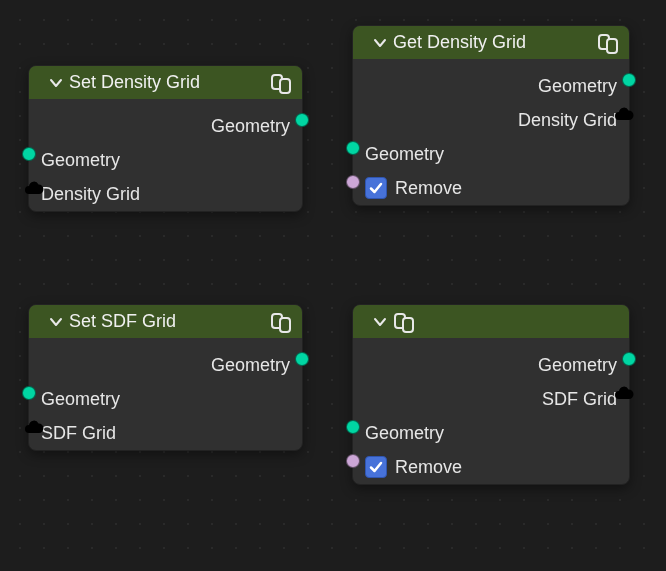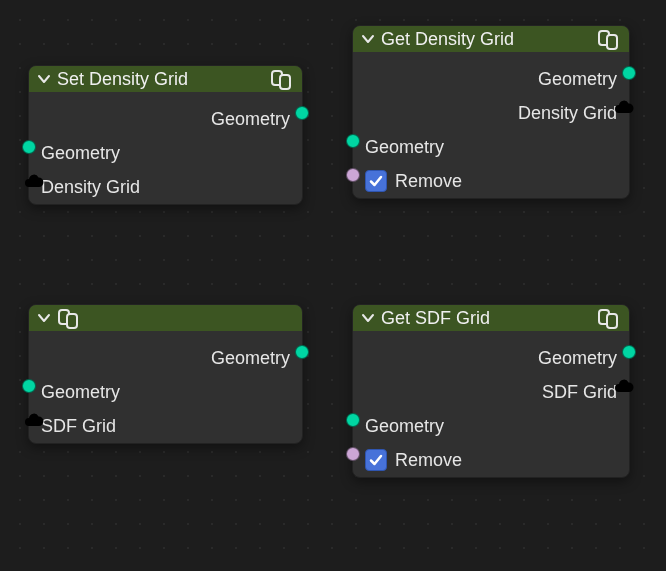--- a/index.html
+++ b/index.html
@@ -18,24 +18,24 @@
     position: absolute;
     background: #303030;
     border: 1px solid #222;
     border-radius: 8px;
     box-shadow: 0 4px 12px rgba(0,0,0,0.4);
     overflow: visible;
   }
   .node-header {
     background: #3c5522;
     border-radius: 7px 7px 0 0;
-    height: 26px;
+    height: 33px;
     display: flex;
     align-items: center;
-    padding: 0 10px 0 8px;
+    padding: 0 10px 0 20px;
     gap: 6px;
   }
   .chevron {
     color: #e8e8e8;
     font-size: 12px;
     display: inline-flex;
     align-items: center;
   }
   .node-title {
     color: #f0f0f0;
@@ -193,20 +193,21 @@
   </div>
 </div>
 
 <div class="node" style="left:28px; top:304px; width:275px;">
   <div class="node-header">
     <span class="chevron">
         <svg width="14" height="14" viewBox="0 0 14 14">
           <use href="#chev-glyph"></use>
         </svg>
       </span>
+    <span class="node-title">Set SDF Grid</span>
     <span class="swap-icon">
         <svg width="22" height="22" viewBox="0 0 22 22">
           <use href="#swap-glyph"></use>
         </svg>
       </span>
   </div>
   <div class="node-body">
     <div class="row output">
       <span class="label">Geometry</span>
       <span class="socket out geometry"></span>
@@ -224,21 +225,20 @@
   </div>
 </div>
 
 <div class="node" style="left:352px; top:304px; width:278px;">
   <div class="node-header">
     <span class="chevron">
         <svg width="14" height="14" viewBox="0 0 14 14">
           <use href="#chev-glyph"></use>
         </svg>
       </span>
-    <span class="node-title">Get SDF Grid</span>
     <span class="swap-icon">
         <svg width="22" height="22" viewBox="0 0 22 22">
           <use href="#swap-glyph"></use>
         </svg>
       </span>
   </div>
   <div class="node-body">
     <div class="row output">
       <span class="label">Geometry</span>
       <span class="socket out geometry"></span>

